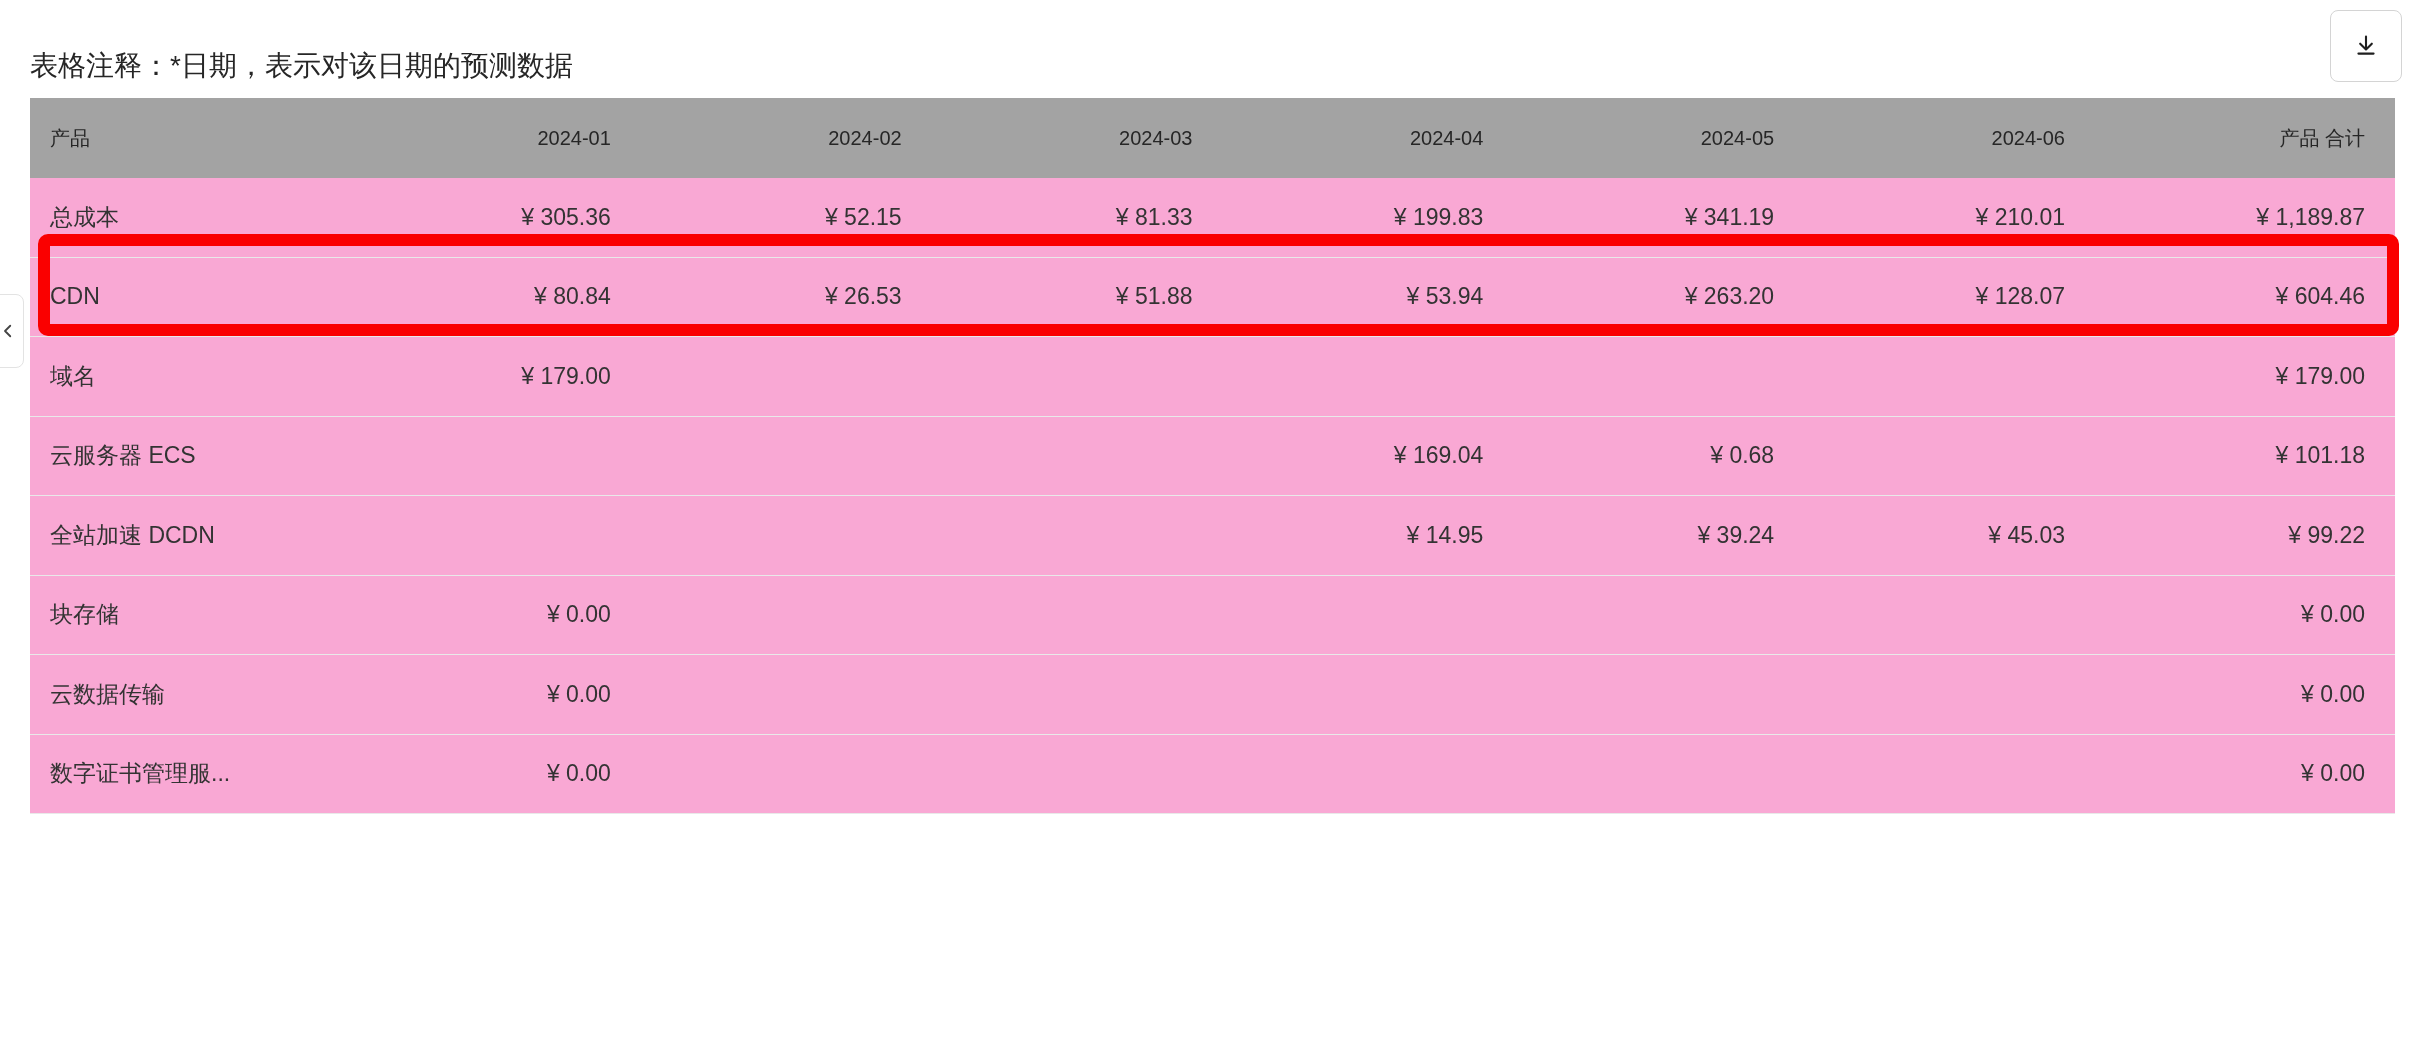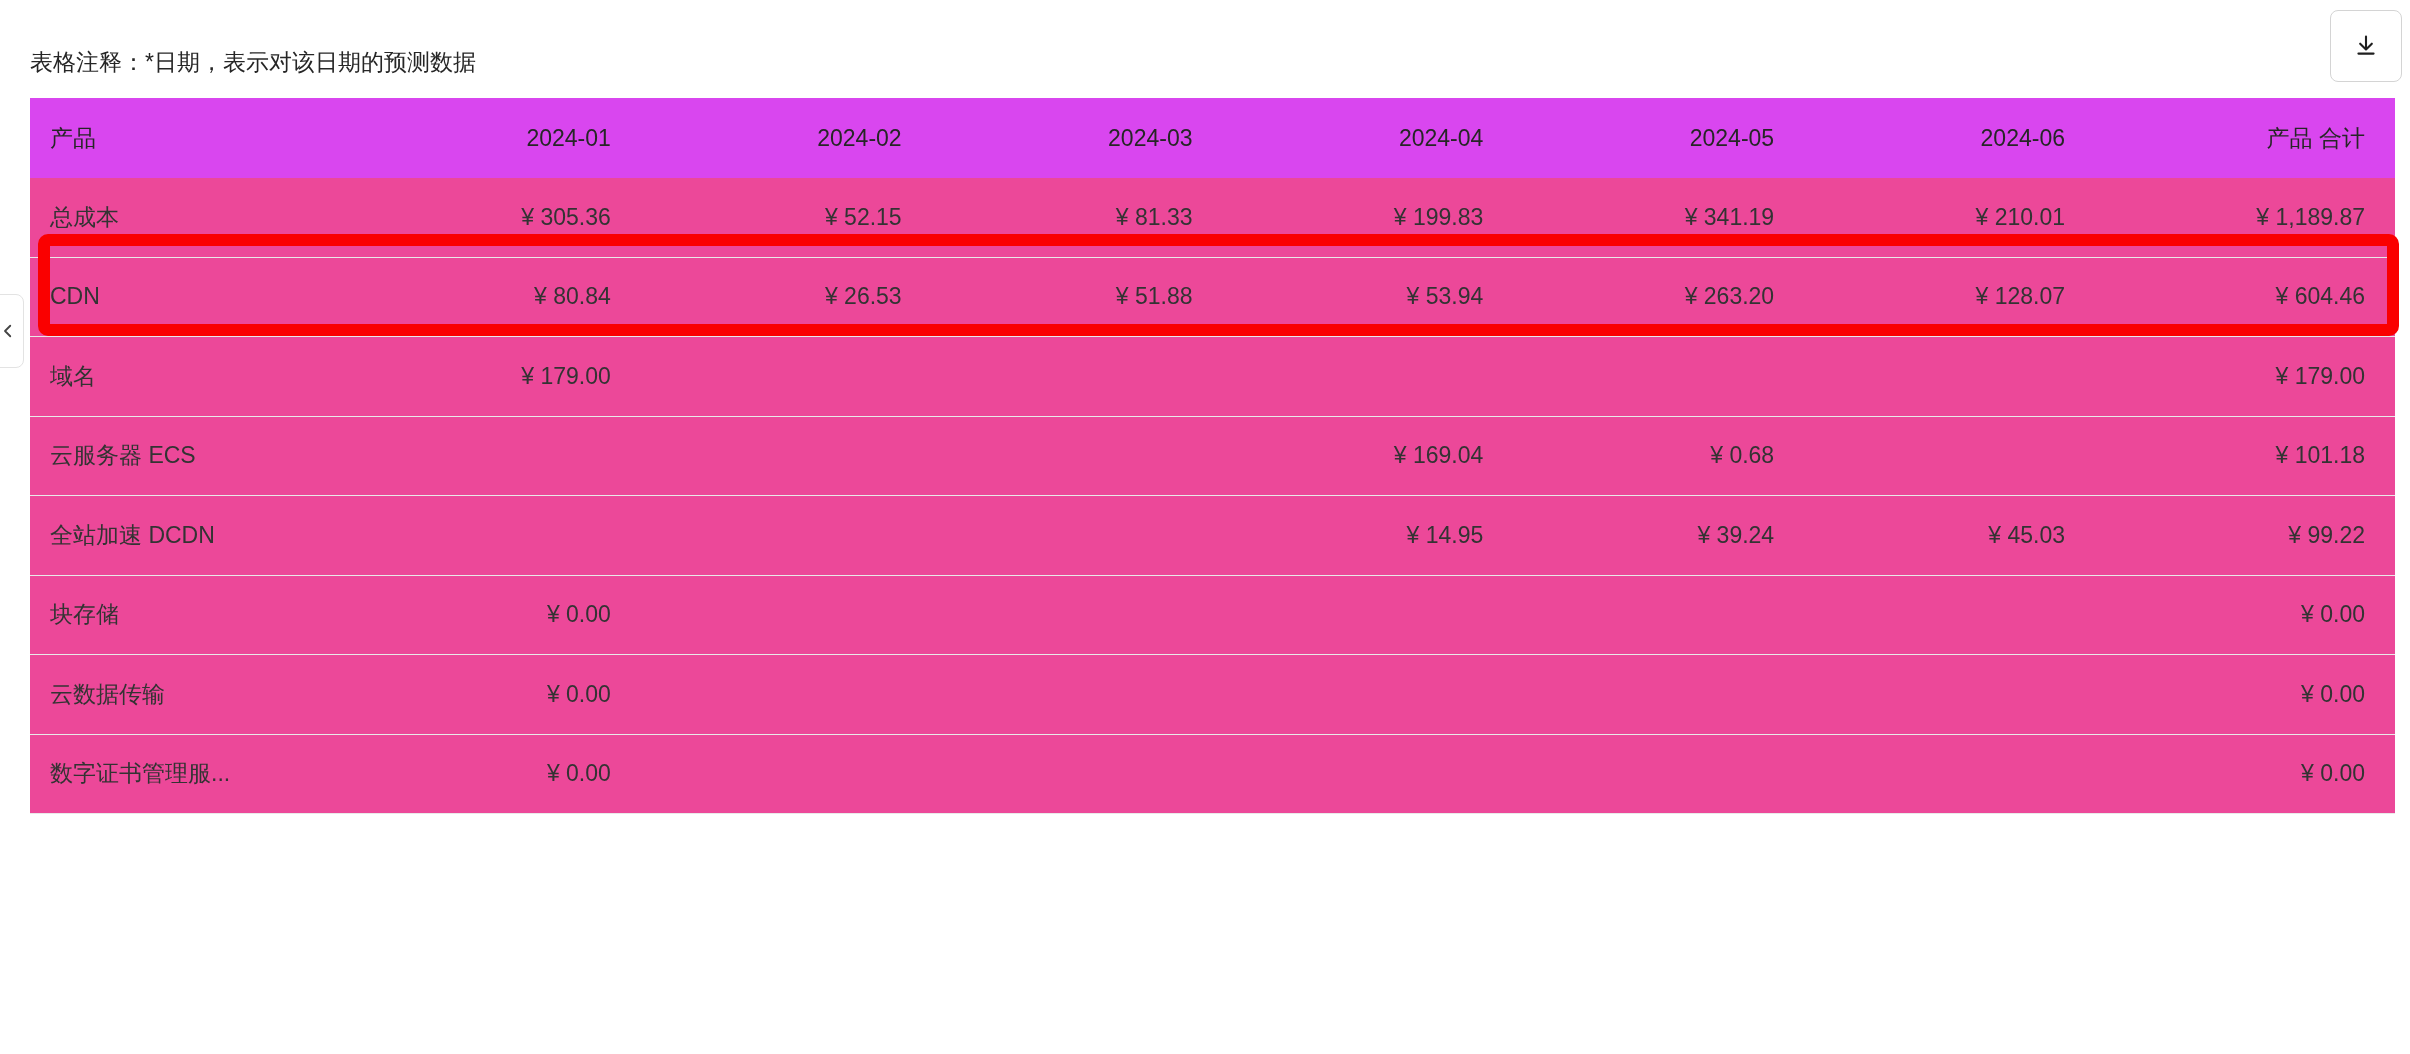--- a/index.html
+++ b/index.html
@@ -9,21 +9,21 @@
     height: 1054px;
     background: #ffffff;
     overflow: hidden;
     font-family: "Liberation Sans", "DejaVu Sans", sans-serif;
   }
   .page { position: relative; width: 2410px; height: 1054px; }
 
   .note {
     position: absolute;
     left: 30px; top: 47px;
-    font-size: 23px;
+    font-size: 28px;
     color: #262626;
     white-space: nowrap;
   }
 
   .download-btn {
     position: absolute;
     top: 10px; right: 8px;
     width: 72px; height: 72px;
     background: #ffffff;
     border: 1px solid #d4d4d4;
@@ -52,30 +52,30 @@
     left: 30px; top: 98px;
     width: 2365px;
   }
   .thead, .tr {
     display: grid;
     grid-template-columns: 320px repeat(6, 1fr) 300px;
     align-items: center;
   }
   .thead {
     height: 80px;
-    background: #d946ef;
-    font-size: 23px;
+    background: #a3a3a3;
+    font-size: 20px;
     color: #262626;
   }
   .tr {
     height: 78.5px;
     border-bottom: 1px solid #e9e9e9;
     font-size: 23px;
     color: #333333;
-    background: #ec4899;
+    background: #f9a8d4;
   }
   .th.product, .td.product {
     padding-left: 20px;
     text-align: left;
     white-space: nowrap;
     overflow: hidden;
   }
   .th.num, .td.num {
     text-align: right;
     padding-right: 30px;

